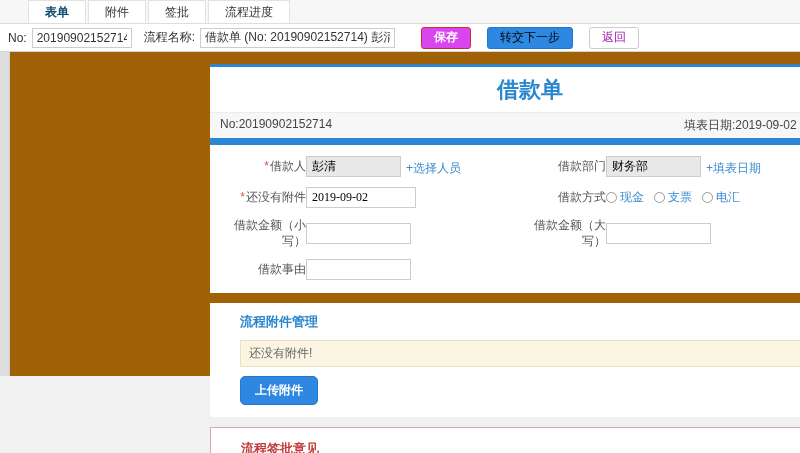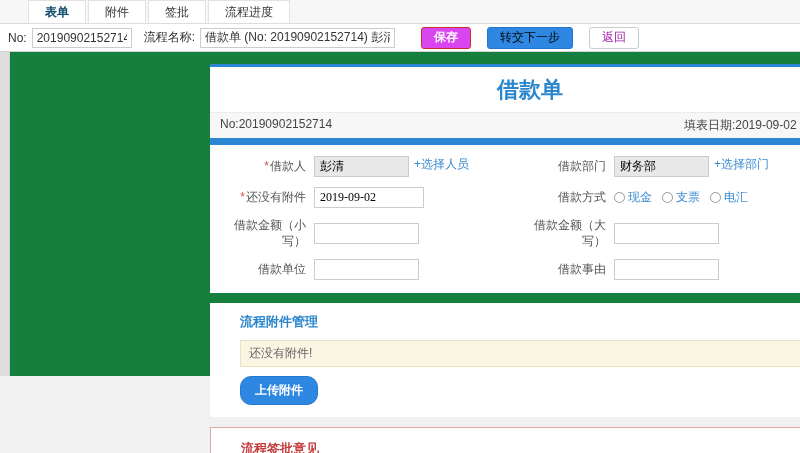--- a/index.html
+++ b/index.html
@@ -20,54 +20,54 @@
   .tb-input { height:20px; border:1px solid #ccc; padding:0 4px; font-size:12px; color:#333; }
   .no-input { width:100px; margin-right:12px; }
   .name-input { width:195px; }
   .btn { height:22px; padding:0 12px; border-radius:3px; border:1px solid transparent;
     font-size:12px; cursor:pointer; }
   .btn-save { background:#d946ef; border-color:#c9302c; color:#fff; margin-left:26px; font-weight:bold; }
   .btn-next { background:#2e87e0; border-color:#2478cc; color:#000000; margin-left:16px; }
   .btn-back { background:#fff; border-color:#ccc; color:#a21caf; margin-left:16px; }
 
   
-  .workspace { position:relative; height:324px; background:#15803d; }
+  .workspace { position:relative; height:324px; background:#a16207; }
   .left-strip { position:absolute; left:0; top:0; width:10px; height:100%;
     background:#dedede; border-right:1px solid #cfcfcf; }
   .panel-wrap { position:absolute; left:210px; top:12px; width:640px; }
 
   
   .form-panel { background:#fff; border-top:3px solid #2b87d3; }
   .doc-title { text-align:center; color:#2a86cd; font-size:22px; font-weight:bold; padding:8px 0 7px; }
   .doc-subhead { display:flex; justify-content:space-between; background:#f7f7f7;
     padding:4px 10px; color:#444; border-top:1px solid #ececec; }
   .blue-bar { height:7px; background:#2b87d3; }
   .form-body { padding:6px 0 8px; }
   .form-row { display:flex; }
   .fcol { display:flex; align-items:center; padding:5px 16px; }
   .fcol.left { width:300px; }
   .fcol.right { flex:1; }
   .flabel { flex:0 0 80px; width:80px; text-align:right; color:#555; line-height:1.3; }
   .req { color:#d9534f; margin-right:1px; }
-  .ffield { margin-left:8px; display:flex; align-items:flex-start; }
+  .ffield { margin-left:0; display:flex; align-items:flex-end; }
   .input { height:21px; border:1px solid #ccc; padding:0 5px; font-size:12px; background:#fff; }
   .input.readonly { background:#e8e8e8; }
   .w95 { width:95px; } .w110 { width:110px;font-family:Liberation Serif, serif; } .w105 { width:105px; }
   .sel-link { color:#3b8bd0; margin-left:5px; cursor:pointer; text-decoration:none; }
   .radio-group { display:flex; align-items:center; gap:10px; color:#3b8bd0; }
   .radio-item { display:flex; align-items:center; gap:3px; cursor:pointer; }
   .radio-dot { width:11px; height:11px; border:1px solid #999; border-radius:50%;
     background:#fff; display:inline-block; }
 
   
   .attach-panel { margin-top:10px; background:#fff; padding:10px 14px 12px 30px; }
   .panel-title-blue { color:#2a86cd; font-weight:bold; font-size:13px; }
   .notice { margin-top:9px; background:#fbf5e4; border:1px solid #ece0c2; color:#666; padding:4px 8px; }
   .btn-upload { margin-top:9px; background:#2e87e0; border:1px solid #2478cc; color:#fff;
-    padding:5px 14px; border-radius:11px; font-size:12px; font-weight:bold; cursor:pointer; }
+    padding:5px 14px; border-radius:5px; font-size:12px; font-weight:bold; cursor:pointer; }
 
   
   .approval-panel { margin-top:10px; background:#fff; border:1px solid #dfa8a8;
     padding:12px 14px 20px 30px; }
   .panel-title-red { color:#c43c3c; font-weight:bold; font-size:13px; }
 </style>
 </head>
 <body>
 
 <div class="tabbar">
@@ -109,21 +109,21 @@
             </div>
             <div class="ffield">
               <input class="input readonly w95" value="彭清" style="">
               <a class="sel-link">+选择人员</a>
             </div>
           </div>
           <div class="fcol right">
             <div class="flabel">借款部门</div>
             <div class="ffield">
               <input class="input readonly w95" value="财务部" style="">
-              <a class="sel-link">+选择部门</a>
+              <a class="sel-link">+填表日期</a>
             </div>
           </div>
         </div>
 
         <div class="form-row">
           <div class="fcol left">
             <div class="flabel">
               <span class="req">*</span><span>还没有附件</span>
             </div>
             <div class="ffield">
@@ -160,26 +160,20 @@
           </div>
           <div class="fcol right">
             <div class="flabel">借款金额（大写）</div>
             <div class="ffield">
               <input class="input w105" value="" style="">
             </div>
           </div>
         </div>
 
         <div class="form-row">
-          <div class="fcol left">
-            <div class="flabel">借款单位</div>
-            <div class="ffield">
-              <input class="input w105" value="" style="">
-            </div>
-          </div>
           <div class="fcol right">
             <div class="flabel">借款事由</div>
             <div class="ffield">
               <input class="input w105" value="" style="">
             </div>
           </div>
         </div>
 
       </div>
     </div>

